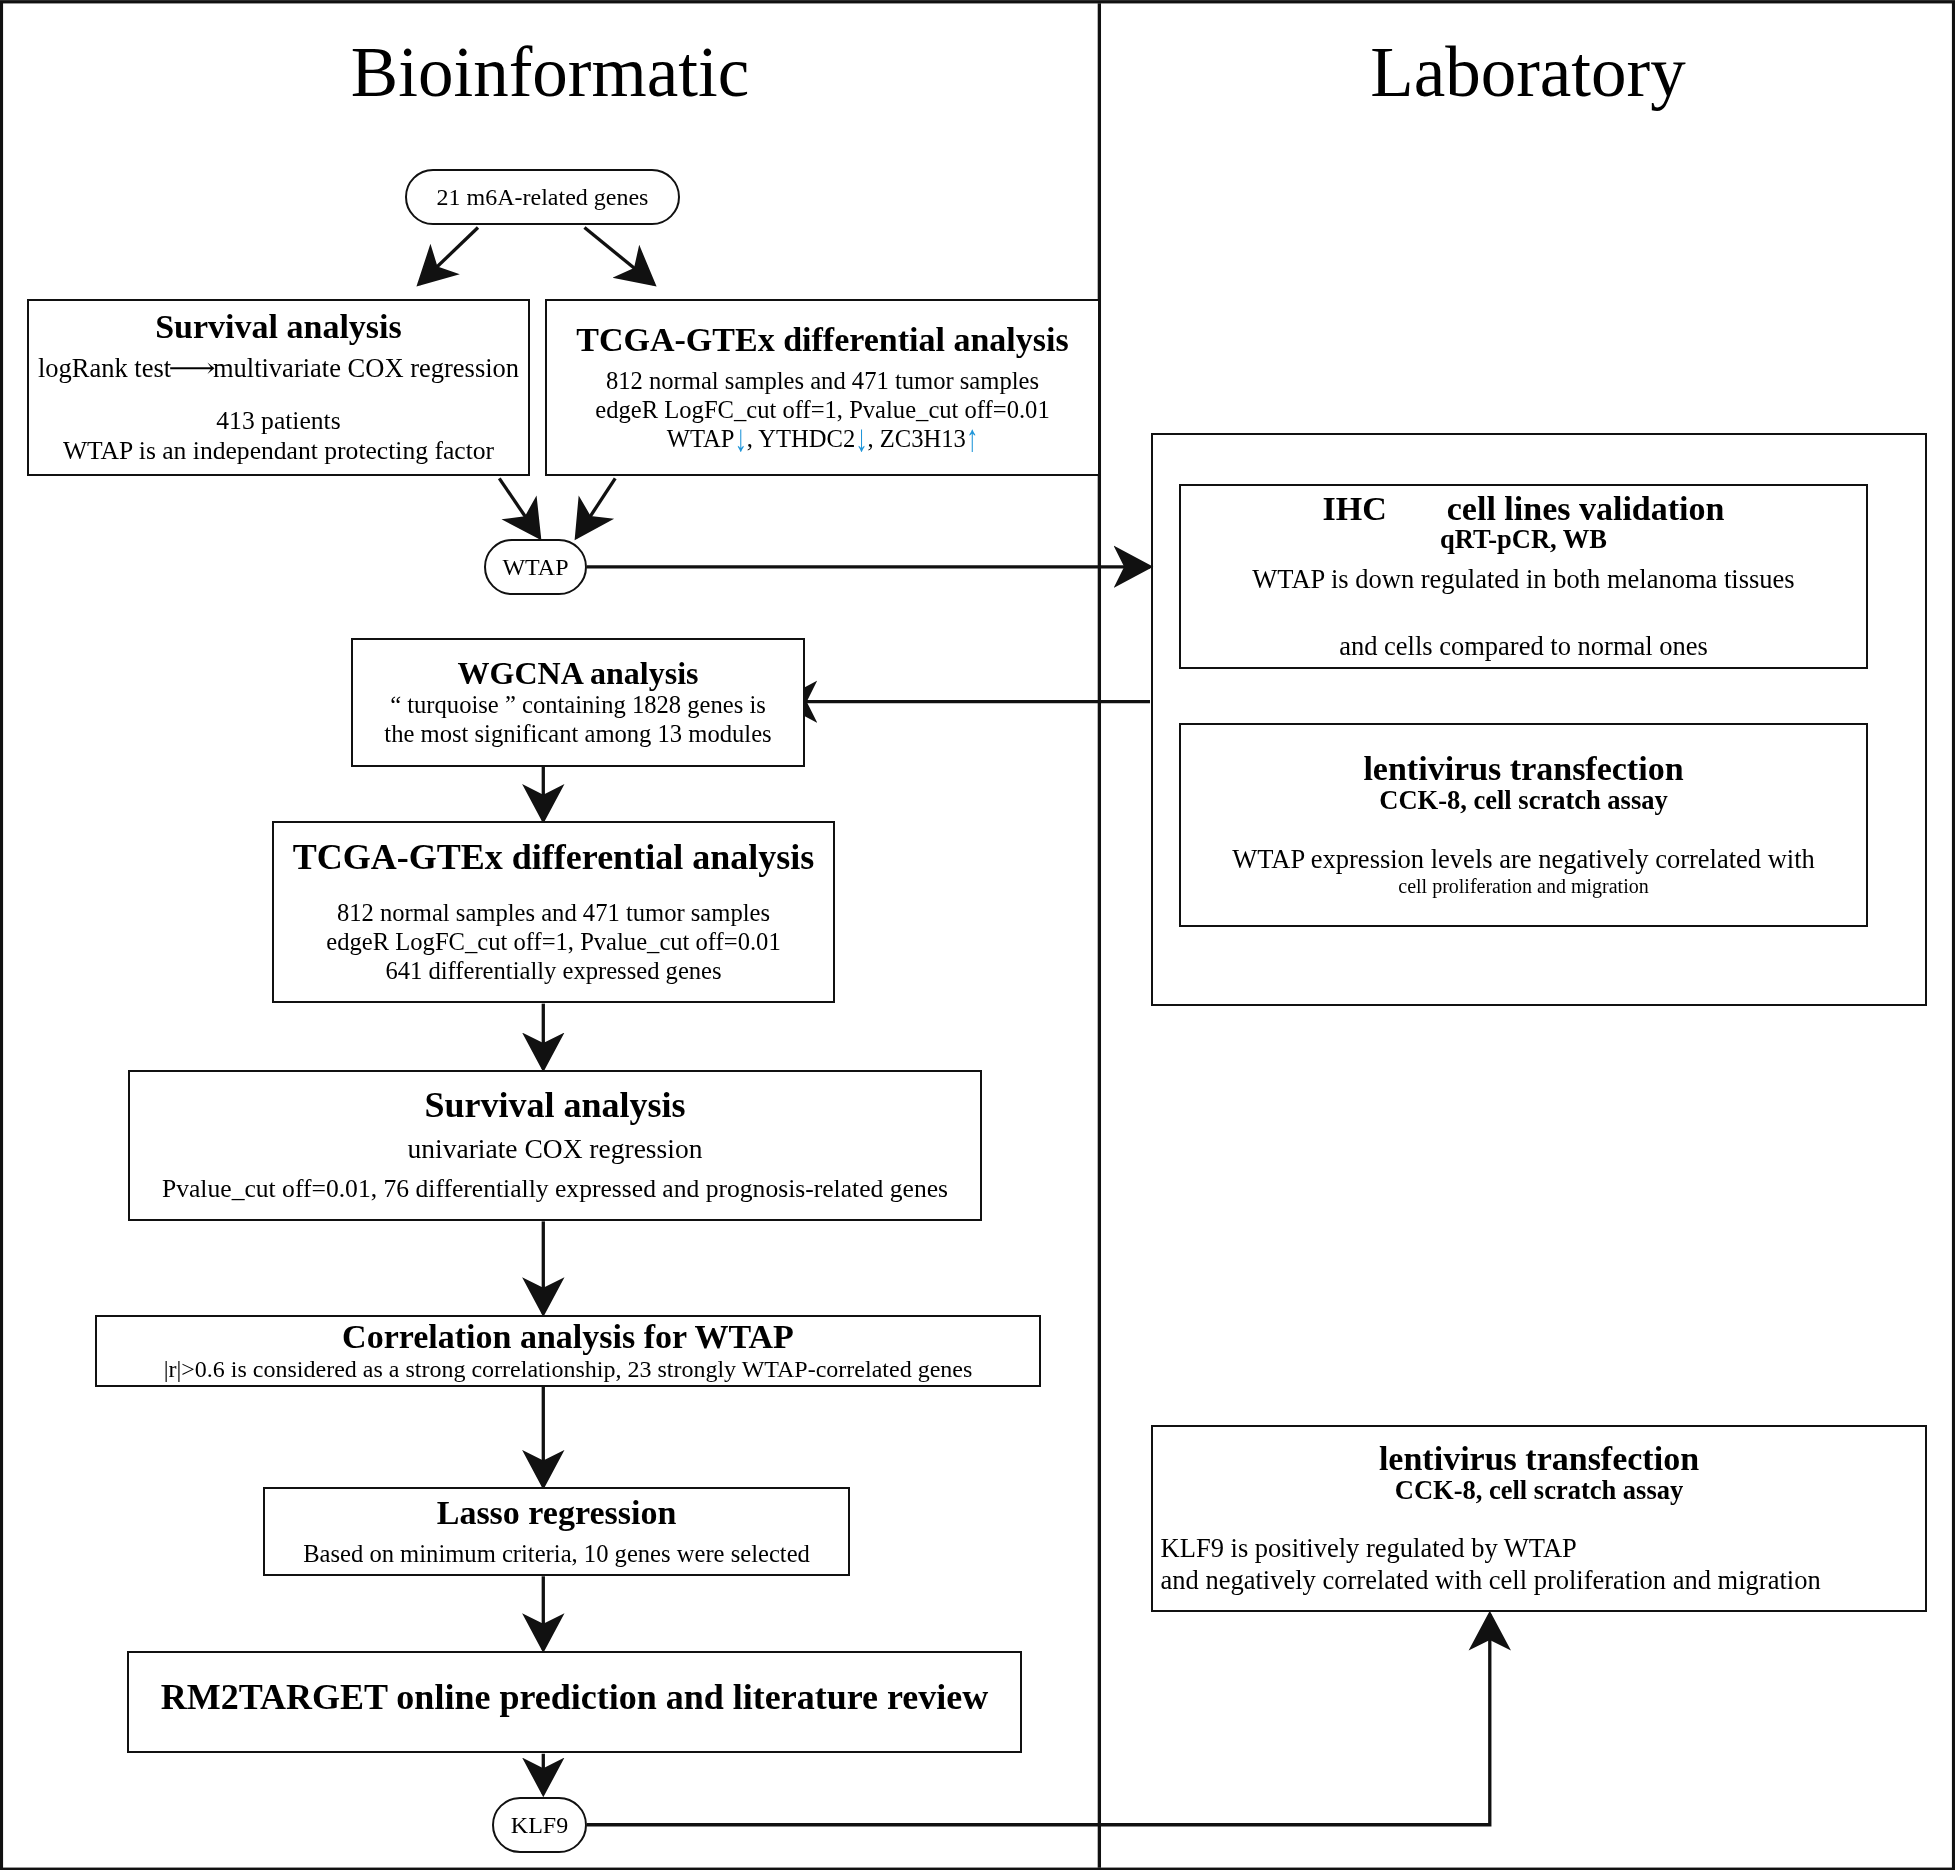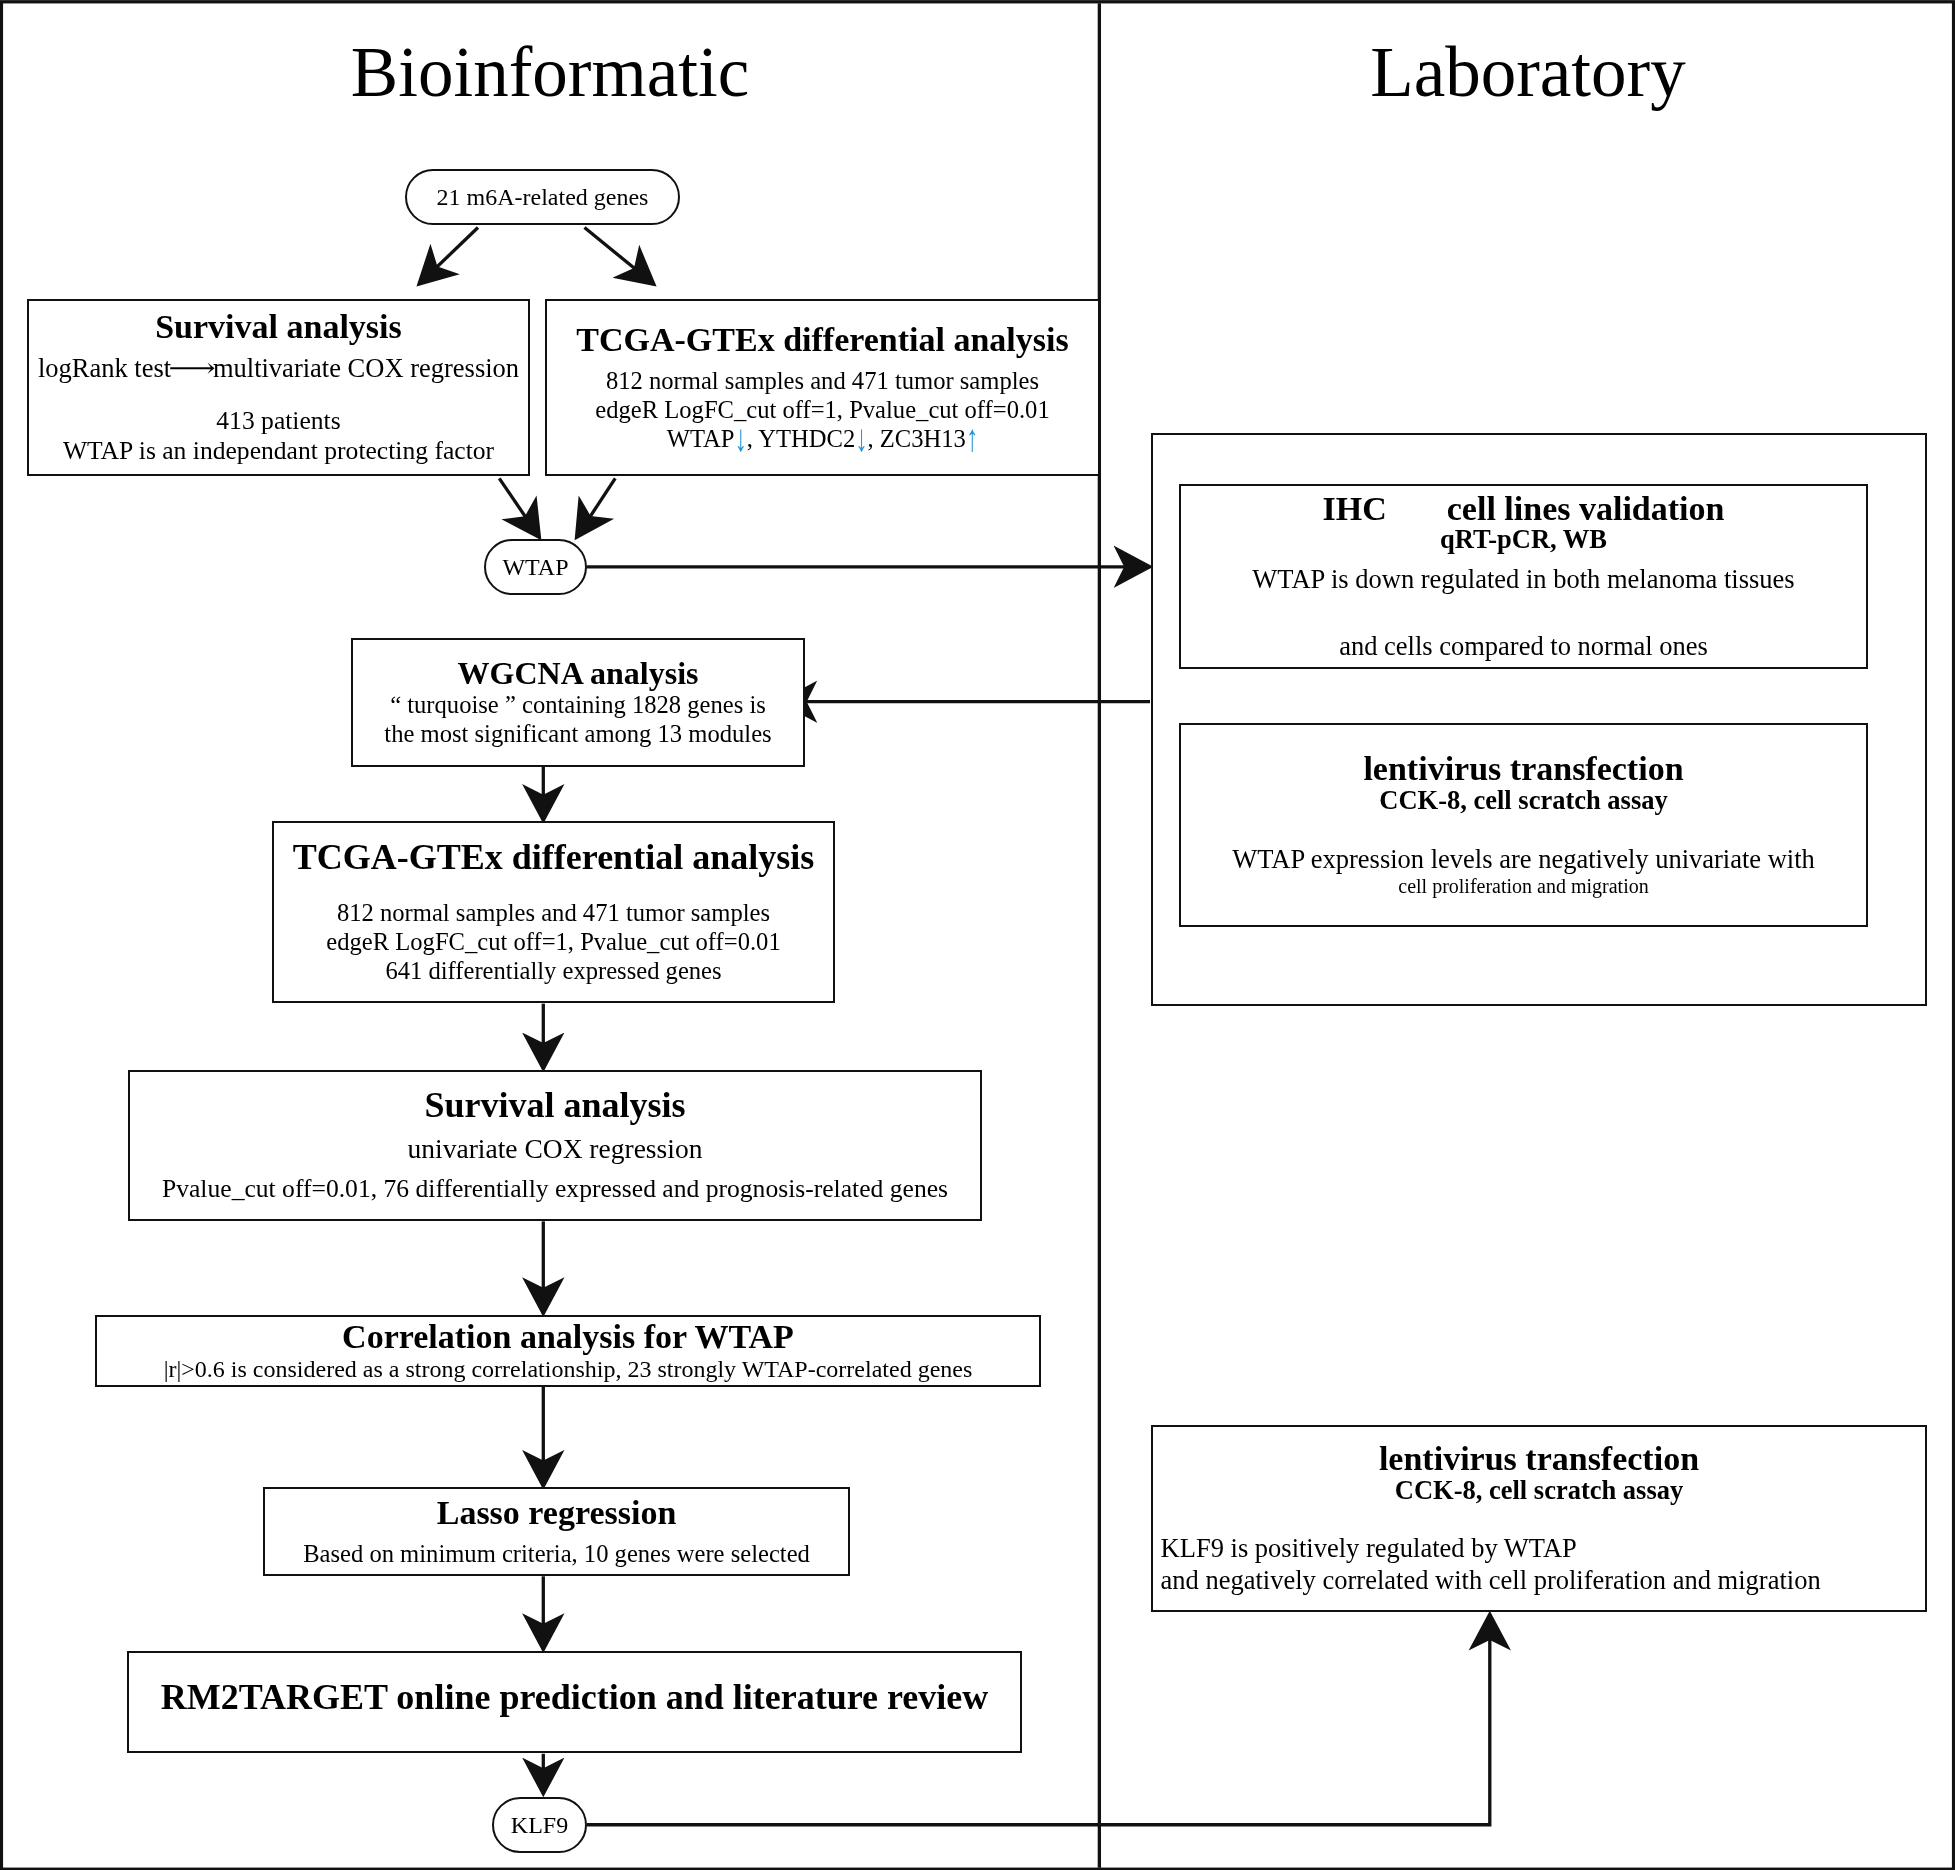--- a/index.html
+++ b/index.html
@@ -156,21 +156,21 @@
     <div class="title" style="font-size:26.5px;">qRT-pCR, WB</div>
     <div class="gap-l"></div>
     <div class="sub" style="font-size:26.5px;text-align:center;">WTAP is down regulated in both melanoma tissues</div>
     <div class="sub" style="font-size:26.5px;margin-top:36px;">and cells compared to normal ones</div>
   </div>
 
   <div class="node" style="left:1179px;top:723px;width:689px;height:204px;padding:4.7px 7.6px;">
     <div class="title" style="font-size:34px;">lentivirus transfection</div>
     <div class="title" style="font-size:26.5px;">CCK-8, cell scratch assay</div>
     <div class="gap-l"></div>
-    <div class="sub" style="font-size:26.5px;">WTAP expression levels are negatively univariate with</div>
+    <div class="sub" style="font-size:26.5px;">WTAP expression levels are negatively correlated with</div>
     <div class="sub" style="font-size:20px;">cell proliferation and migration</div>
   </div>
 
   <div class="node" style="left:1151px;top:1425px;width:776px;height:187px;padding:4.7px 7.6px;">
     <div class="title" style="font-size:34px;">lentivirus transfection</div>
     <div class="title" style="font-size:26.5px;">CCK-8, cell scratch assay</div>
     <div class="gap-l"></div>
     <div class="sub" style="font-size:26.5px;align-self:flex-start;">KLF9 is positively regulated by WTAP</div>
     <div class="sub" style="font-size:26.5px;align-self:flex-start;">and negatively correlated with cell proliferation and migration</div>
   </div>

